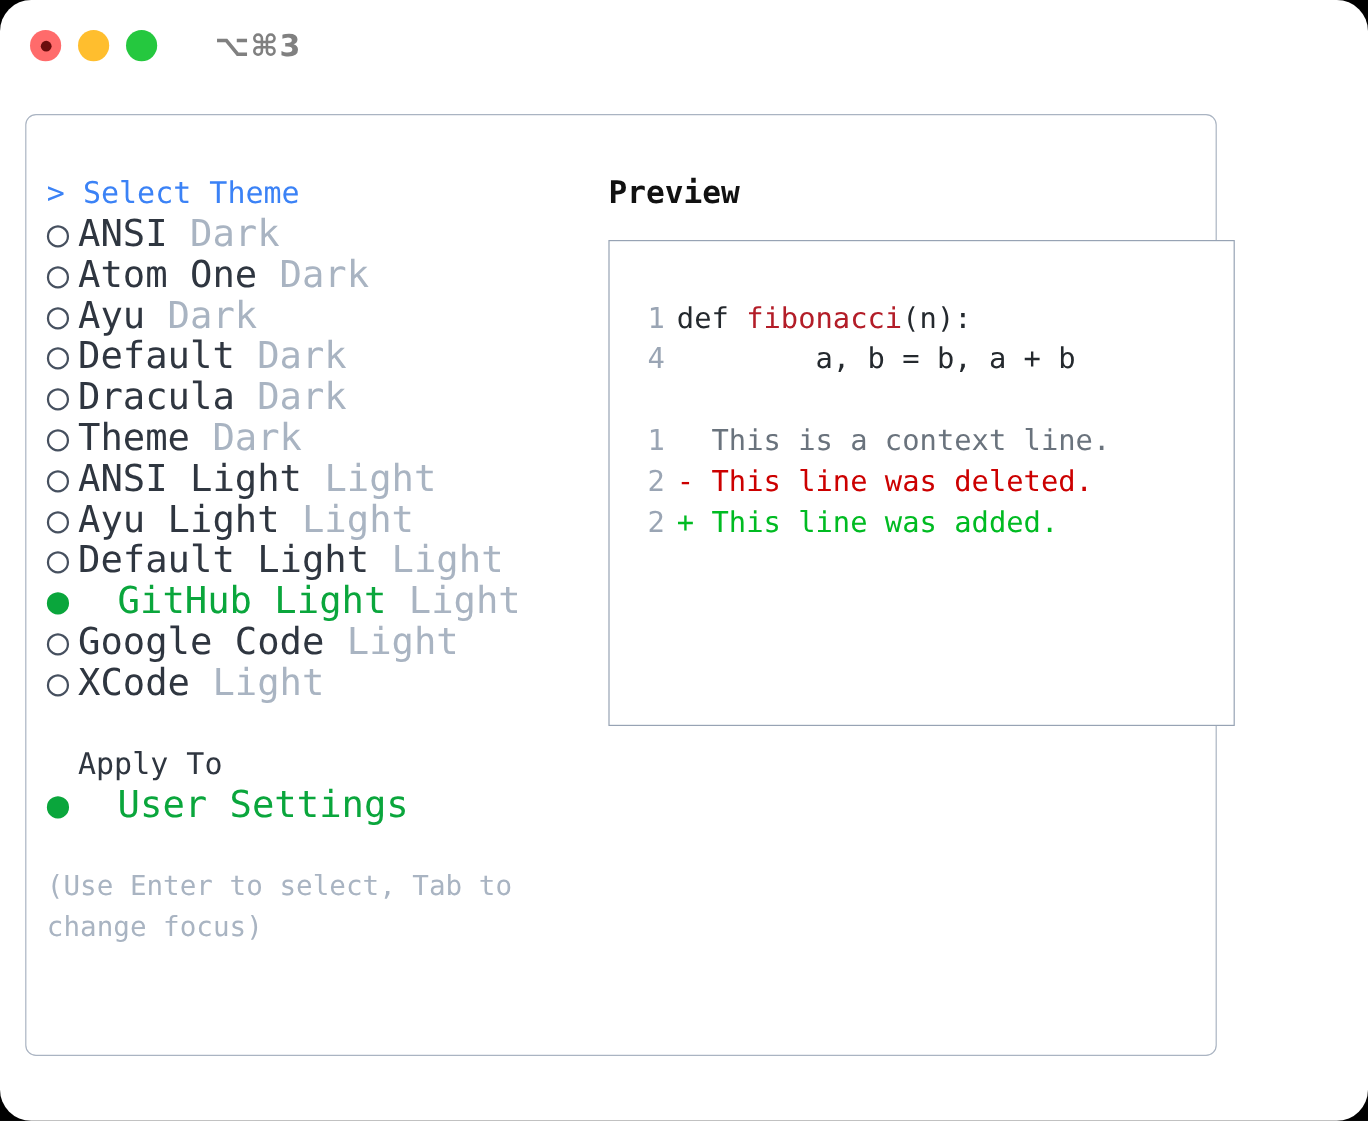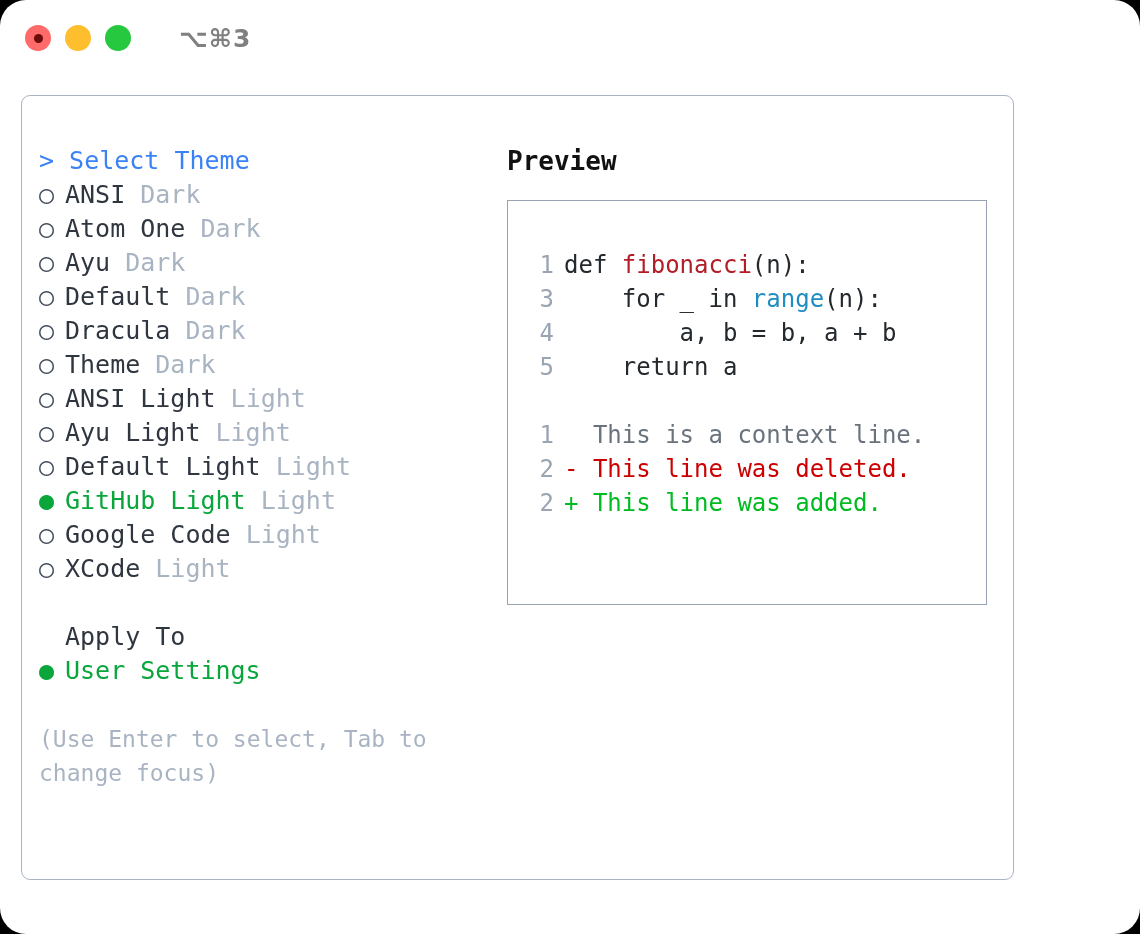--- a/index.html
+++ b/index.html
@@ -79,30 +79,30 @@
   
   .section-head {
     font-size: 25px;
     font-weight: normal;
     color: #3b82f6;
     line-height: 34px;
     white-space: pre;
   }
 
   .opt-row {
-    font-size: 25px;
+    font-size: 31px;
     line-height: 34px;
     white-space: pre;
     display: block;
   }
   .marker { display: inline-block; width: 26px; }
   .marker.on  { color: #0aa63c; }
   .marker.off { color: #46505f; }
   .opt-name        { color: #2f3640; }
-  .opt-name.sel    { color: #0aa63c; }
+  .opt-name.sel    { color: #0aa63c; margin-left: 33px; }
   .opt-tag         { color: #a9b4c2; }
   .spacer-row { height: 34px; }
   .subhead {
     font-size: 25px;
     color: #2f3640;
     line-height: 34px;
     white-space: pre;
     padding-left: 26px;
   }
 
@@ -116,21 +116,21 @@
 
   
   .preview-head {
     font-size: 26px;
     font-weight: bold;
     color: #111111;
     line-height: 34px;
     margin-bottom: 22px;
   }
   .preview-box {
-    width: 480px;
+    width: 522px;
     height: 405px;
     border: 1.6px solid #97a3b4;
     background: #ffffff;
     padding: 47px 0 0 20px;
   }
   .code-line {
     font-size: 24px;
     line-height: 34px;
     white-space: pre;
   }
@@ -198,23 +198,21 @@
 
         <div class="hint">(Use Enter to select, Tab to change focus)</div>
       </div>
 
       <div class="col-right">
         <div class="preview-head">Preview</div>
 
         <div class="preview-box">
           <div id="code-sample">
               <div class="code-line"><span class="ln">1</span><span class="tok-plain">def </span><span class="tok-fn">fibonacci</span><span class="tok-plain">(n):</span></div>
-              <div class="code-line"><span class="ln">3</span><span class="tok-plain">    for _ in </span><span class="tok-builtin">range</span><span class="tok-plain">(n):</span></div>
               <div class="code-line"><span class="ln">4</span><span class="tok-plain">        a, b = b, a + b</span></div>
-              <div class="code-line"><span class="ln">5</span><span class="tok-plain">    return a</span></div>
             </div>
           <div class="blank-line"></div>
           <div id="diff-sample">
               <div class="code-line"><span class="ln">1</span><span class="tok-ctx">  This is a context line.</span></div>
               <div class="code-line"><span class="ln">2</span><span class="tok-del">- This line was deleted.</span></div>
               <div class="code-line"><span class="ln">2</span><span class="tok-add">+ This line was added.</span></div>
             </div>
         </div>
       </div>
 

